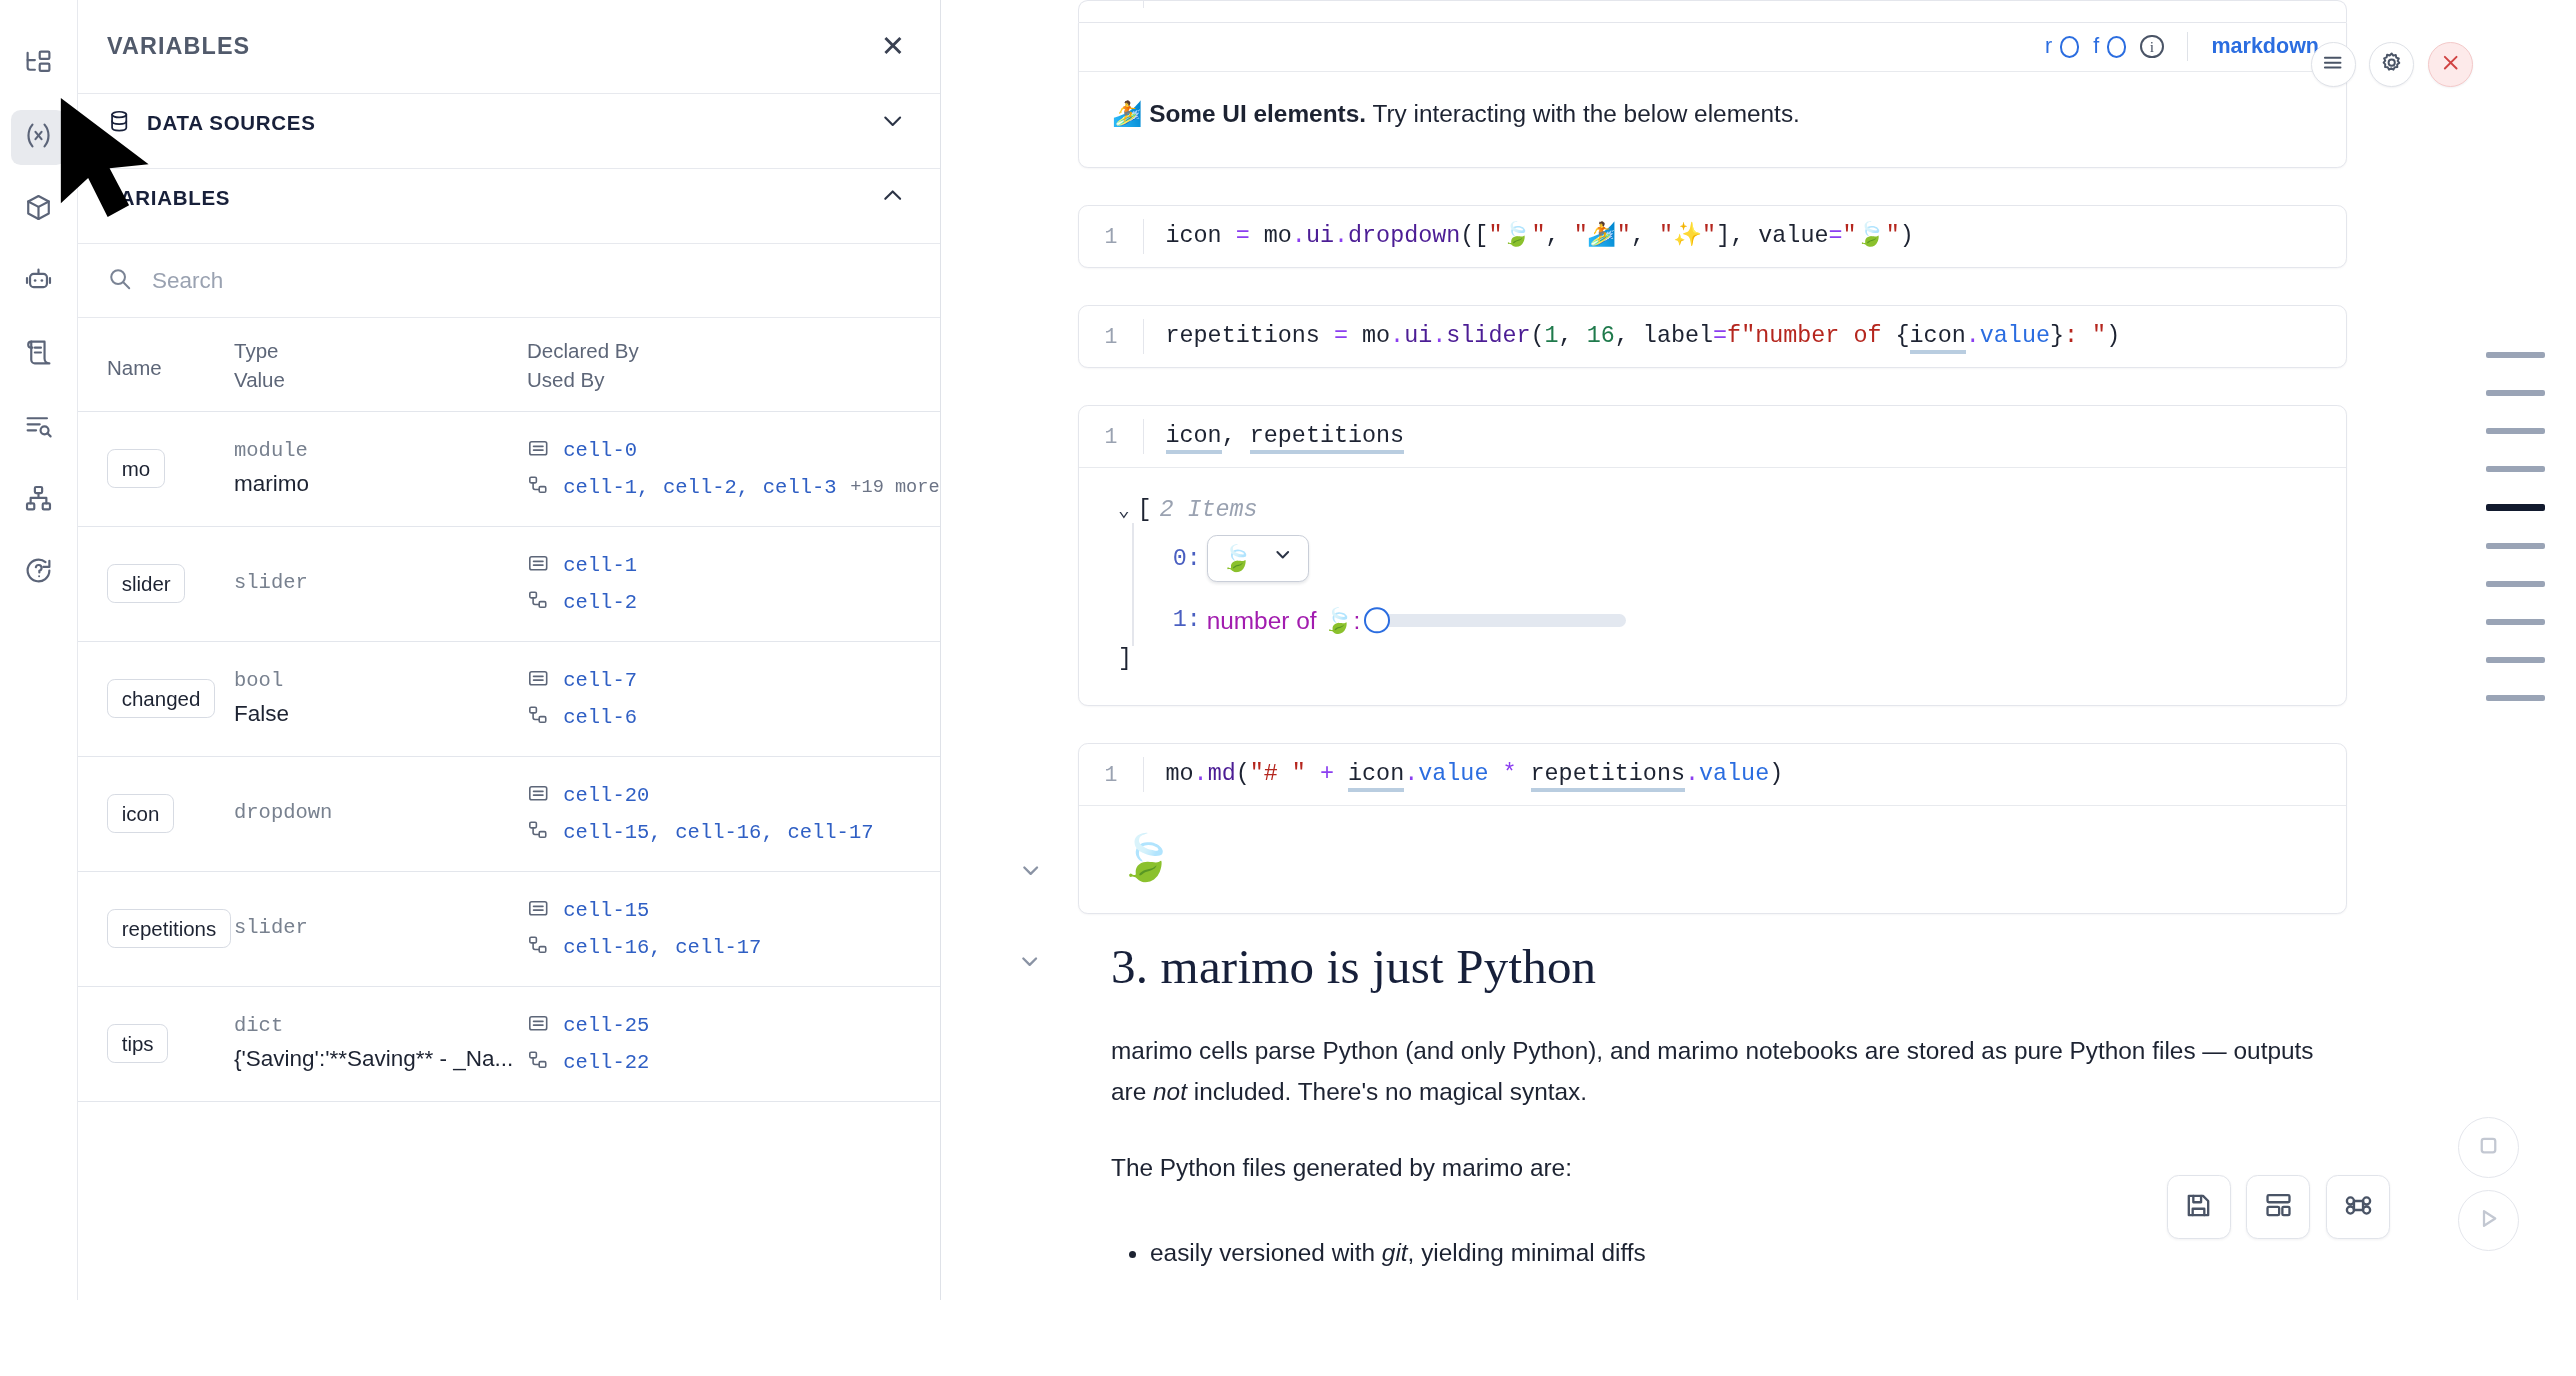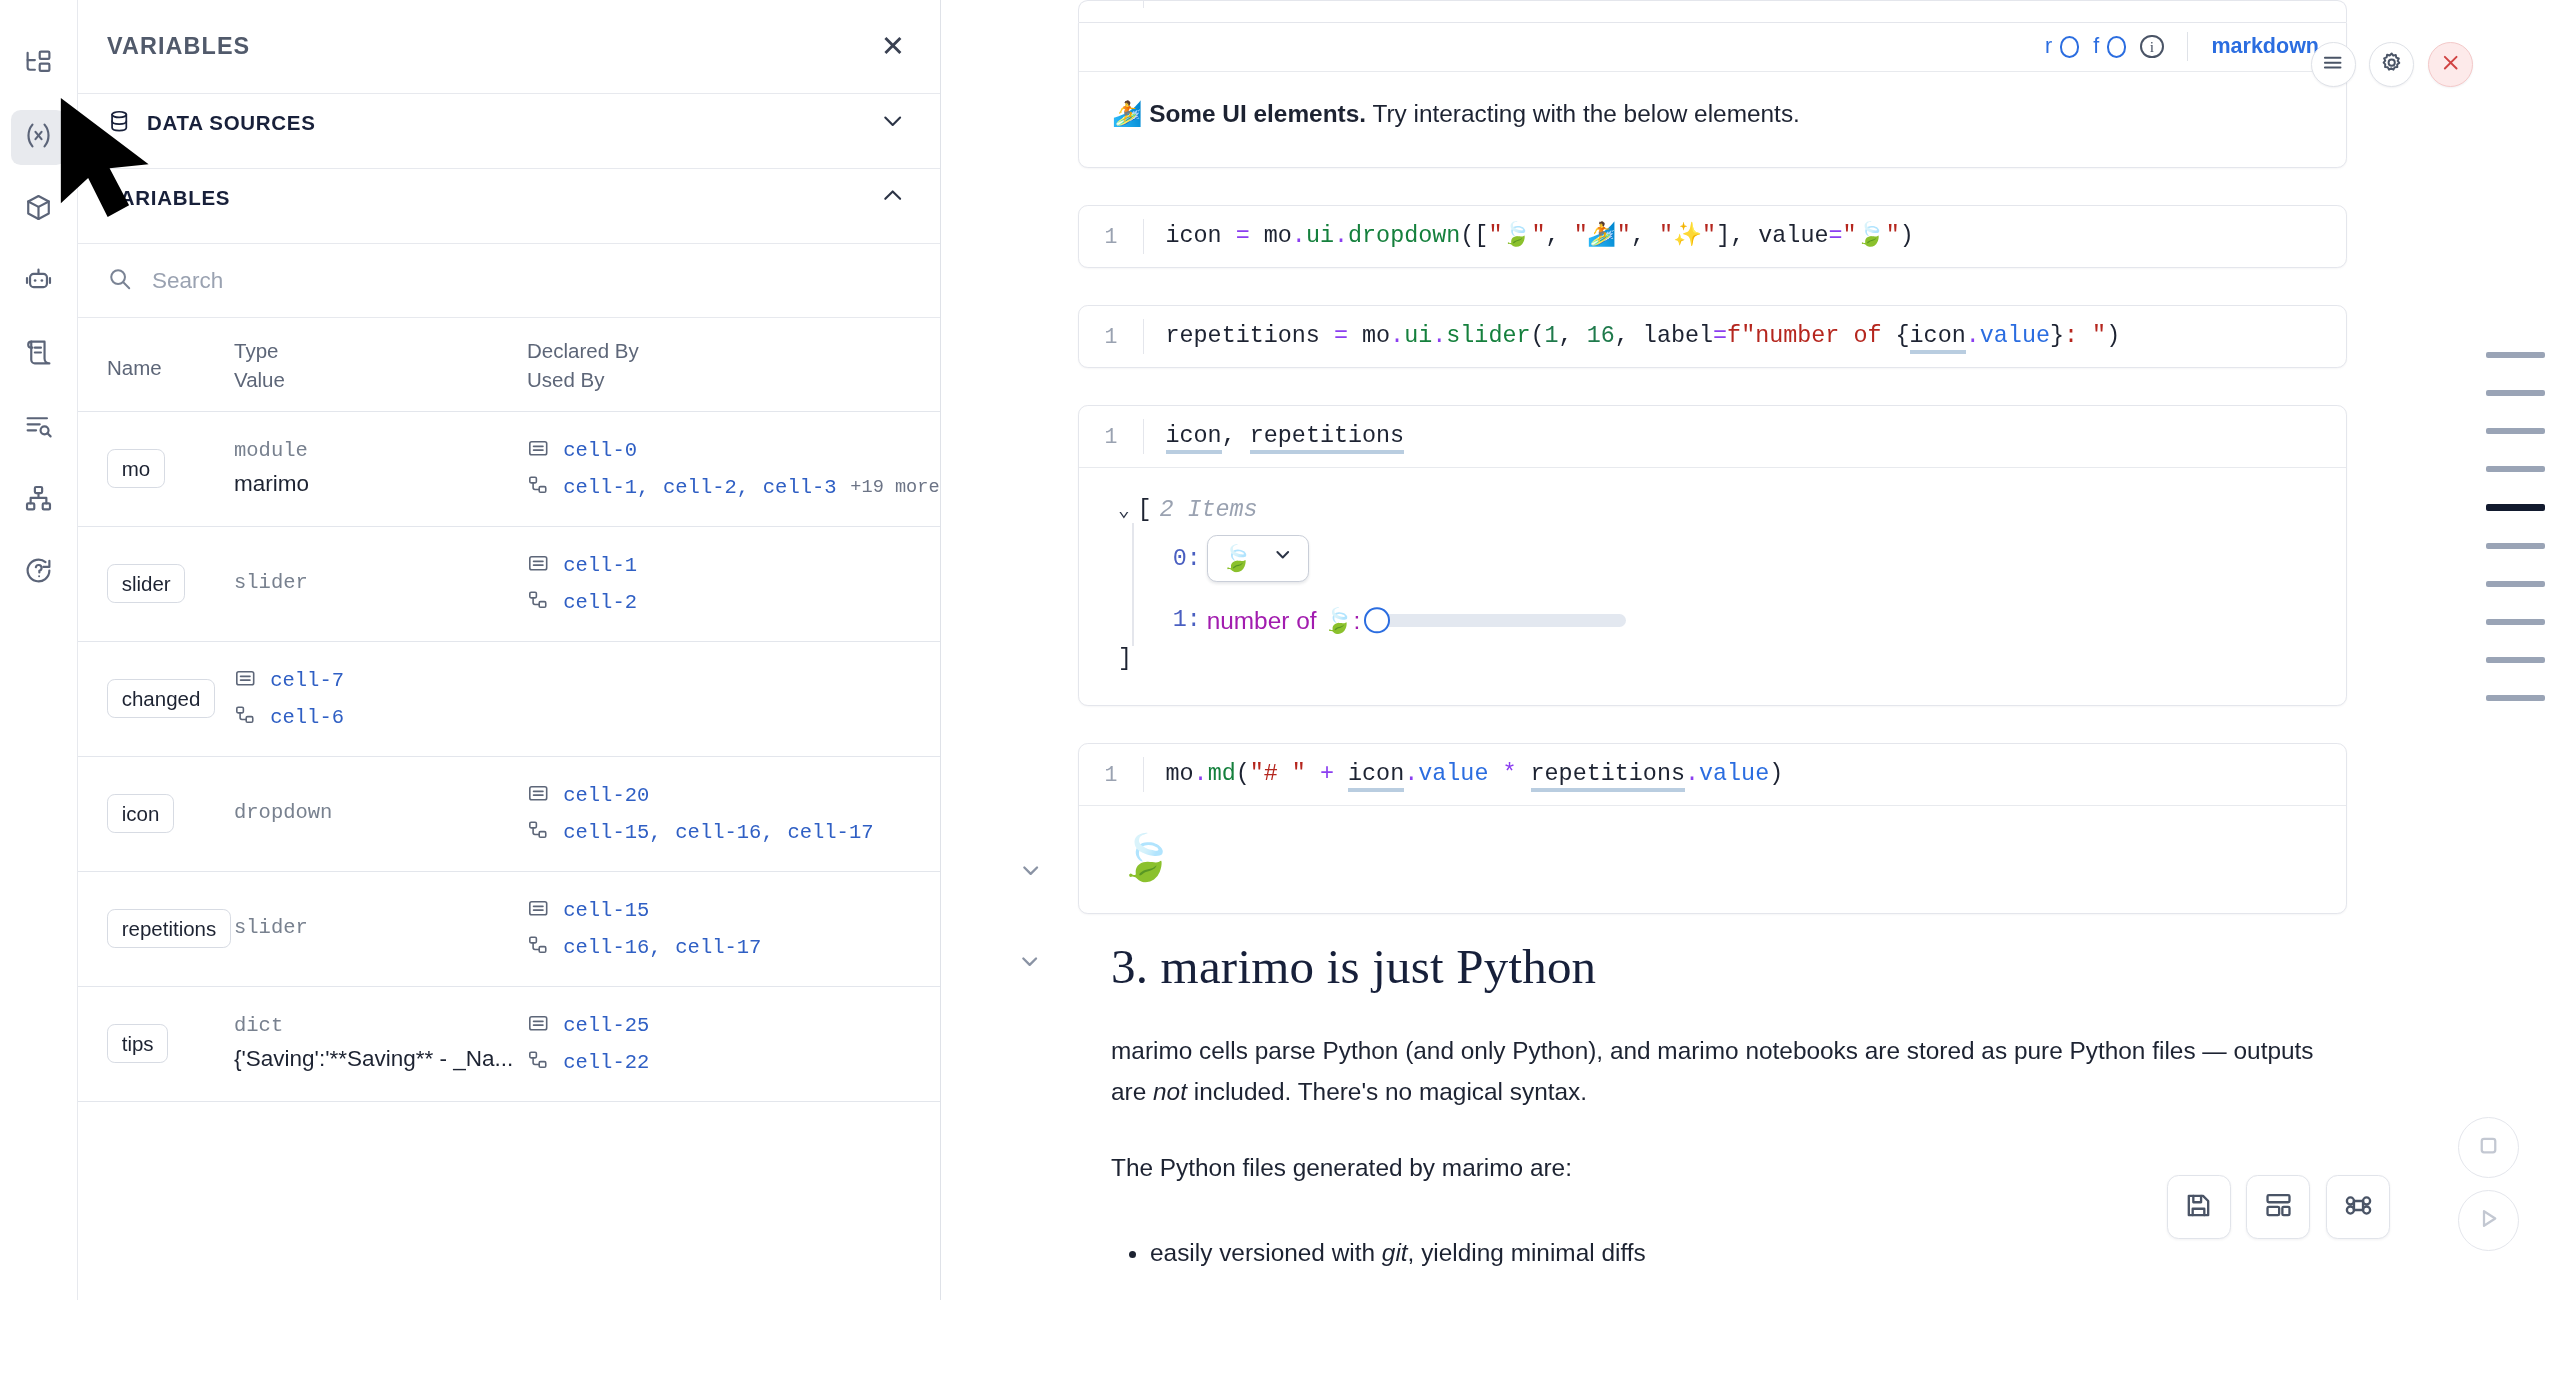--- a/index.html
+++ b/index.html
@@ -122,21 +122,21 @@
   }
   .code {
     flex: 1 1 auto; font-family: "Liberation Mono", monospace; font-size: 23.4px;
     color: #1d2332; border-left: 1px solid #e4e6ec; padding-left: 21.5px;
     white-space: pre; line-height: 1.5;
   }
   .t-var   { color: #1d2332; }
   .t-op    { color: #8b3ef0; }
   .t-mod   { color: #1d2332; }
   .t-dot   { color: #8b3ef0; }
-  .t-fn    { color: #15803d; }
+  .t-fn    { color: #4c1d95; }
   .t-str   { color: #b5261e; }
   .t-num   { color: #1f7a4c; }
   .t-kw    { color: #b5261e; }
   .t-attr  { color: #2b6de0; }
   .t-punc  { color: #1d2332; }
   .undl    { border-bottom: 4.9px solid #b9cde0; padding-bottom: 1px; }
 
   .cell-out {
     border-top: 1px solid #e8eaee; padding: 29px 39px 33px 39px;
   }
@@ -462,20 +462,24 @@
                       <rect x="13" y="13.5" width="7" height="6" rx="1.4"></rect>
                       <path d="M6.5 9.5v5a2 2 0 0 0 2 2h4.5"></path>
                     </svg></span>
                   <span class="reflink">cell-2</span>
                 </div>
               </div>
             </div>
           </div>
           <div class="row">
             <div class="col-name"><span class="vname">changed</span></div>
+            <div class="col-type">
+              <div class="vtype">bool</div>
+              <div class="vval">False</div>
+            </div>
             <div class="col-decl">
               <div class="reflines">
                 <div class="refline">
                   <span><svg viewBox="0 0 24 24">
                       <rect x="3" y="5" width="18" height="14" rx="2"></rect>
                       <path d="M7 10h10"></path>
                       <path d="M7 14h10"></path>
                     </svg></span>
                   <span class="reflink">cell-7</span>
                 </div>

